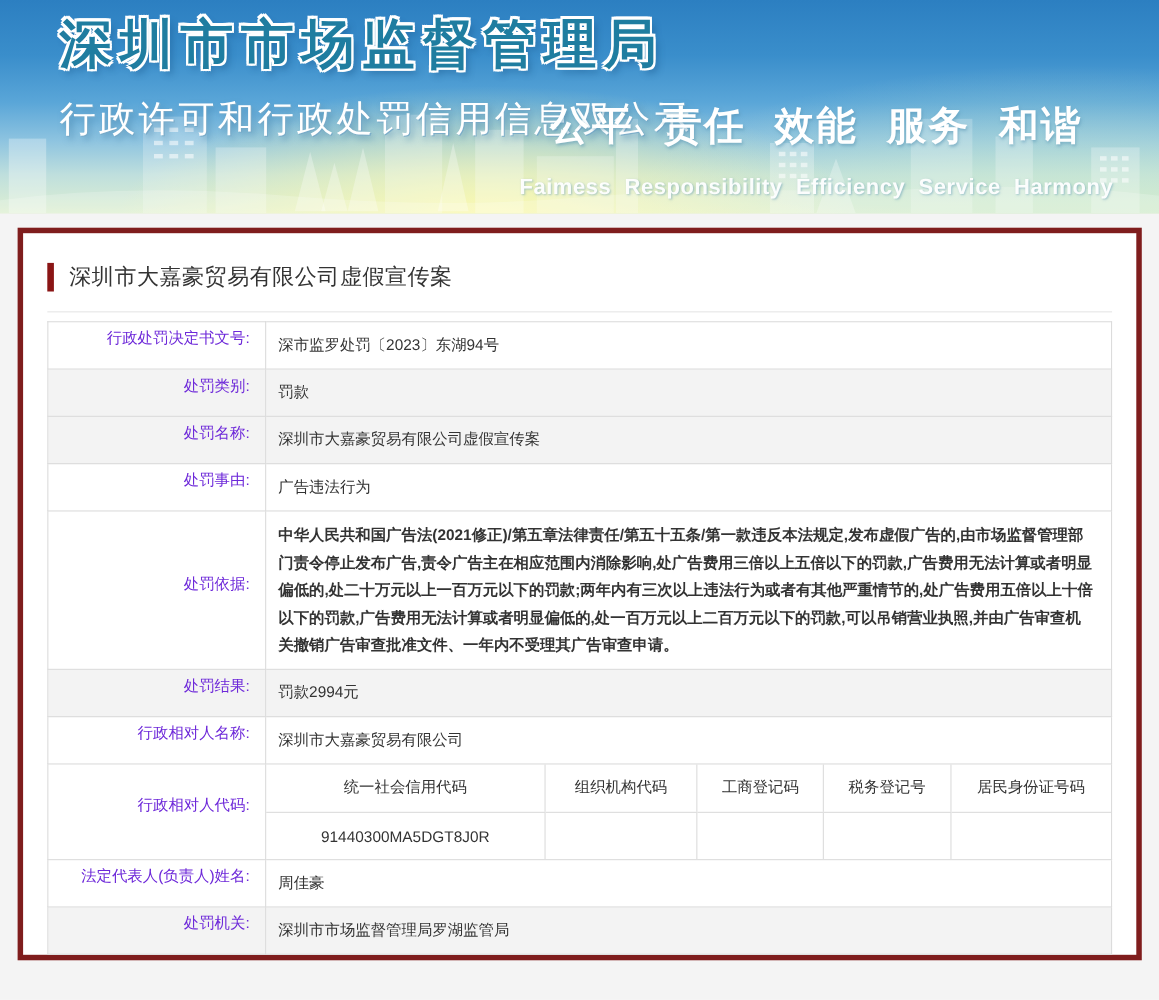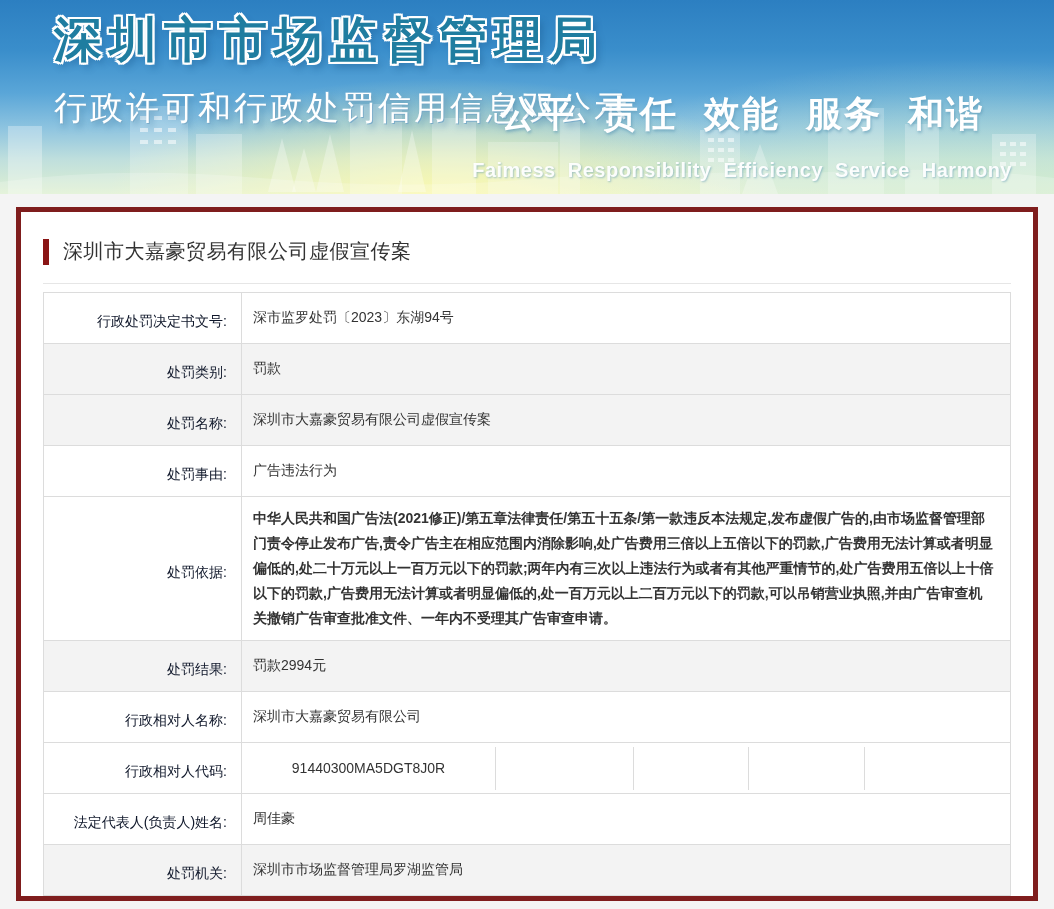--- a/index.html
+++ b/index.html
@@ -45,21 +45,21 @@
   }
   .title-row { display:flex; align-items:center; margin:8px 0 18px; }
   .red-bar { width:6px; height:26px; background:#8a1515; margin-right:14px; }
   .page-title { font-size:20px; color:#333; letter-spacing:.5px; }
   .title-sep { border-bottom:1px solid #e6e6e6; margin:0 0 8px; }
 
   table.info { width:100%; border-collapse:collapse; font-size:14px; color:#333; }
   table.info > tbody > tr > td { border:1px solid #dcdcdc; }
   td.lbl {
     width:198px; text-align:right; vertical-align:middle;
-    padding:20px 14px 12px 6px; color:#0f172a; white-space:nowrap;
+    padding:0 14px 12px 6px; color:#6d28d9; white-space:nowrap;
   }
   td.val { text-align:left; vertical-align:middle; padding:12px 16px 12px 11px; }
   tr.shade { background:#f3f3f3; }
   td.val.basis { font-weight:bold; line-height:25px; padding:9px 16px 9px 11px; word-break:break-all; }
 
   td.subwrap { padding:0; vertical-align:middle; }
   table.sub { width:100%; border-collapse:collapse; table-layout:fixed; }
   table.sub td {
     text-align:center; vertical-align:middle; height:43px;
     border-left:1px solid #dcdcdc; padding:4px 6px;
@@ -166,20 +166,27 @@
       <tr>
         <td class="lbl">行政相对人名称:</td>
         <td class="val">深圳市大嘉豪贸易有限公司</td>
       </tr>
 
       <tr>
         <td class="lbl">行政相对人代码:</td>
         <td class="subwrap">
           <table class="sub">
             <tbody>
+              <tr class="subhead">
+                <td class="c1">统一社会信用代码</td>
+                <td class="c2">组织机构代码</td>
+                <td class="c3">工商登记码</td>
+                <td class="c4">税务登记号</td>
+                <td class="c5">居民身份证号码</td>
+              </tr>
               <tr>
                 <td class="c1">91440300MA5DGT8J0R</td>
                 <td class="c2"></td>
                 <td class="c3"></td>
                 <td class="c4"></td>
                 <td class="c5"></td>
               </tr>
             </tbody>
           </table>
         </td>

